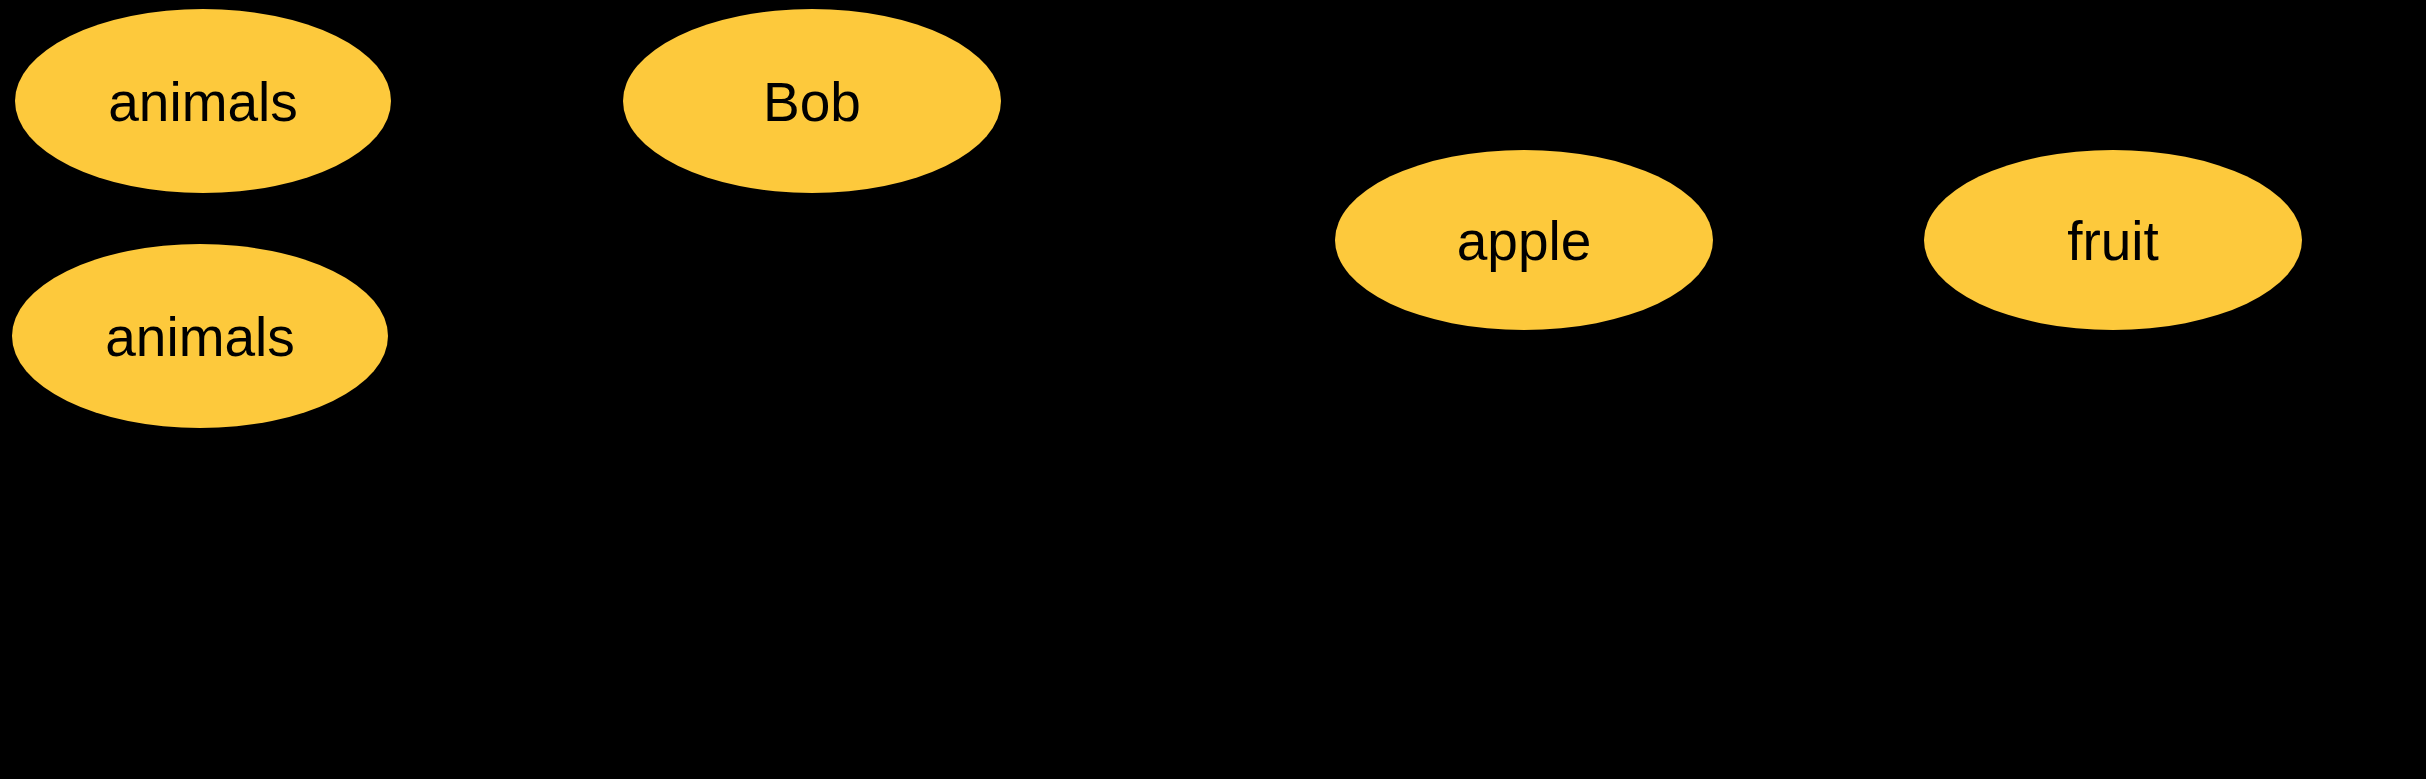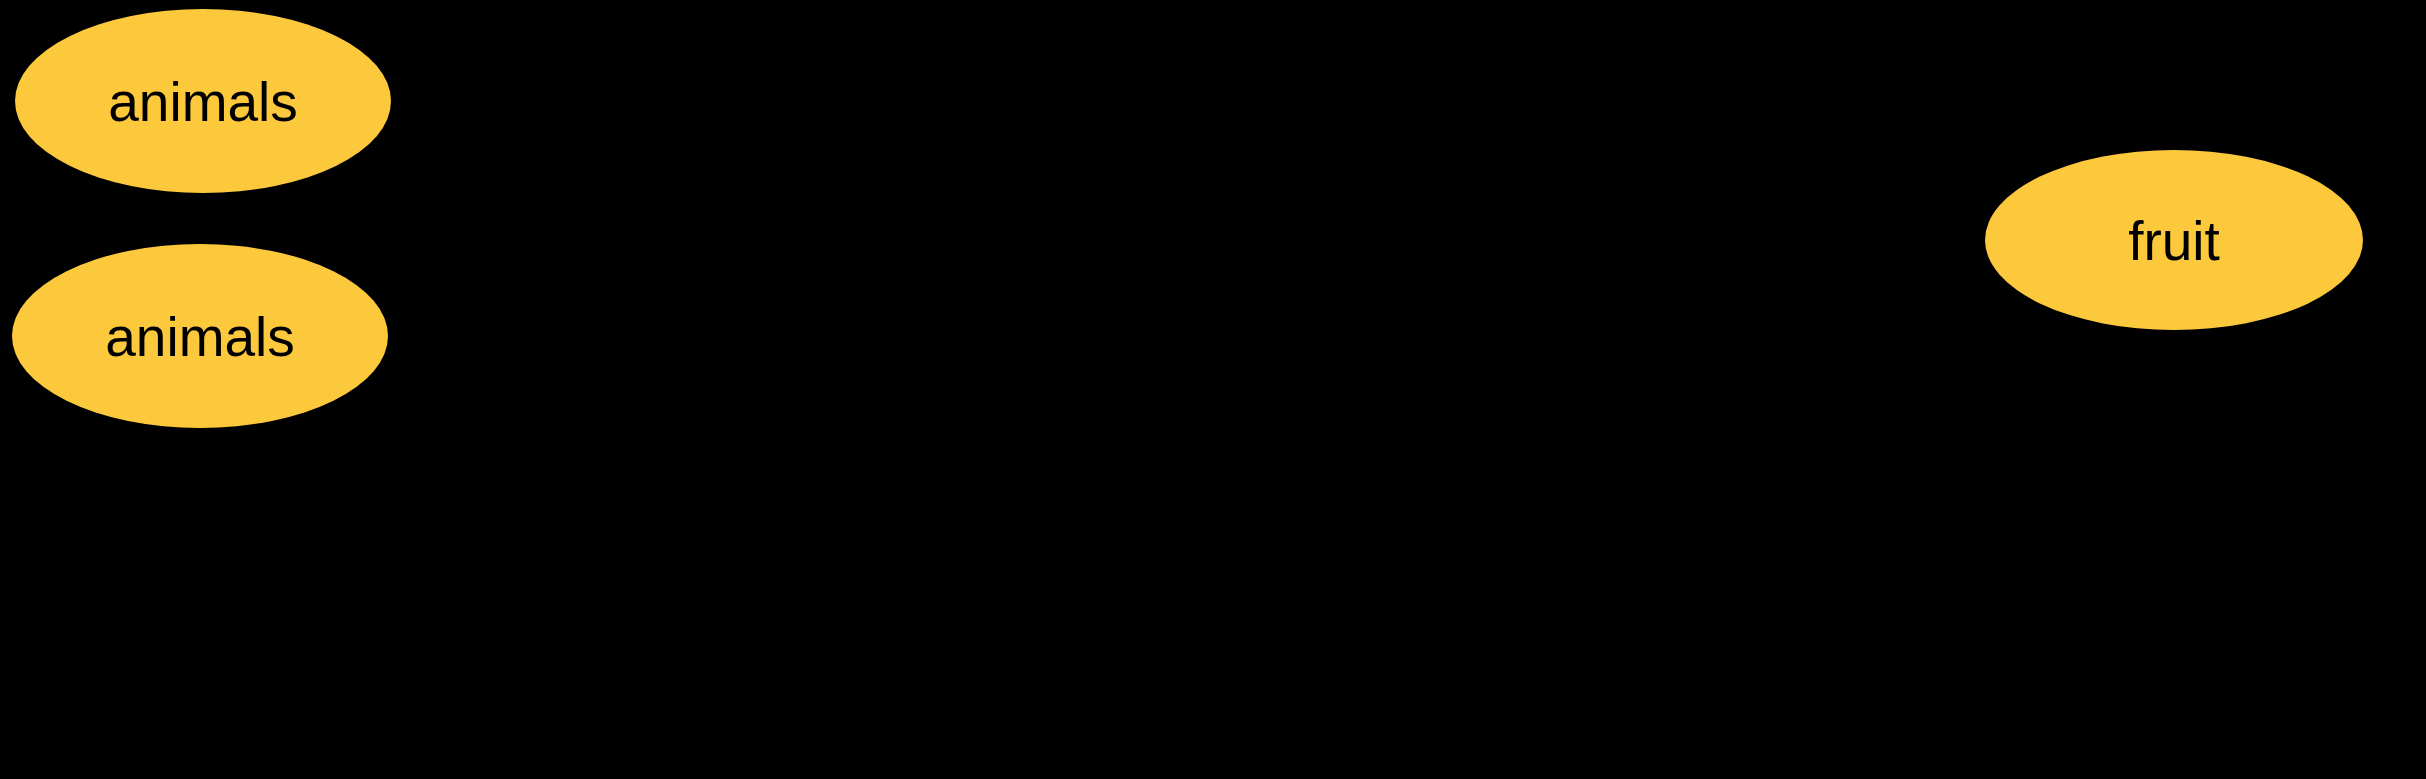--- a/index.html
+++ b/index.html
@@ -33,35 +33,41 @@
     white-space: nowrap;
     
     transform: translateY(1px);
   }
   
   #node-animals { left: 15px;   top: 9px;   width: 376px; height: 184px; }
   #node-bob     { left: 623px;  top: 9px;   width: 378px; height: 184px; }
   #node-humans  { left: 12px;   top: 244px; width: 376px; height: 184px; }
   #node-alice   { left: 623px;  top: 244px; width: 378px; height: 184px; }
   #node-apple   { left: 1335px; top: 150px; width: 378px; height: 180px; }
-  #node-fruit   { left: 1985px; top: 150px; width: 378px; height: 180px; text-align: center; }
+  #node-fruit   { left: 1924px; top: 150px; width: 378px; height: 180px; text-align: center; }
 </style>
 </head>
 <body>
 
 <div class="canvas">
 
   <div class="node" id="node-animals">
     <span class="node-label">animals</span>
   </div>
 
+  <div class="node" id="node-bob">
+    <span class="node-label">Bob</span>
+  </div>
 
   <div class="node" id="node-humans">
     <span class="node-label">animals</span>
   </div>
 
 
+  <div class="node" id="node-apple">
+    <span class="node-label">apple</span>
+  </div>
 
   <div class="node" id="node-fruit">
     <span class="node-label">fruit</span>
   </div>
 
 </div>
 
 </body></html>

